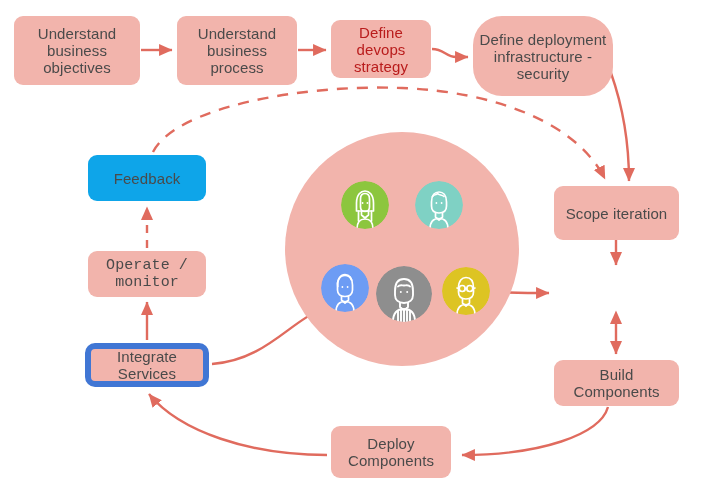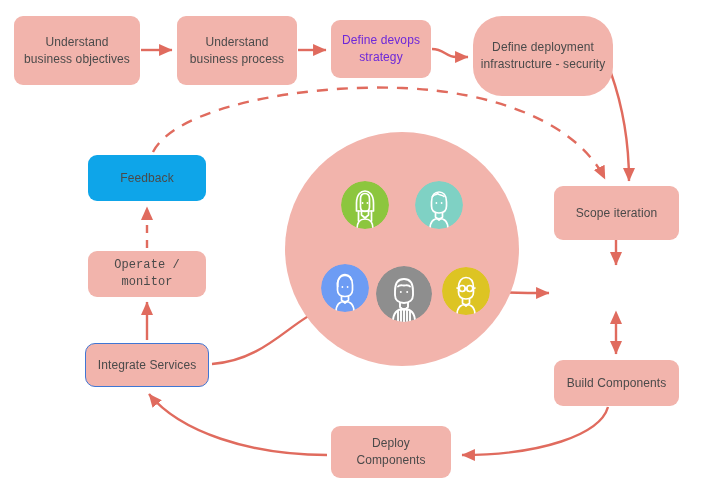--- a/index.html
+++ b/index.html
@@ -46,28 +46,28 @@
   .node {
     position: absolute;
     box-sizing: border-box;
     background: #f2b4ac;
     border-radius: 9px;
     display: flex;
     align-items: center;
     justify-content: center;
     text-align: center;
     color: #4a4a4a;
-    font-size: 12px;
+    font-size: 15px;
     line-height: 17px;
     letter-spacing: 0.1px;
     z-index: 4;
     padding: 2px 6px;
   }
   .node.selected {
-    border: 1px solid #14532d;
+    border: 6px solid #14532d;
     border-radius: 10px;
   }
   .node-label { white-space: pre-line; }
 </style>
 </head>
 <body>
 
 <div id="diagram-root">
 
   <svg id="connector-layer" viewBox="0 0 711 483" xmlns="http://www.w3.org/2000/svg">
@@ -183,21 +183,21 @@
   </div>
 
   <div class="node" style="left: 14px; top: 16px; width: 126px; height: 69px; background: rgb(242, 180, 172); color: rgb(74, 74, 74);">
     <span class="node-label">Understand
 business objectives</span>
   </div>
   <div class="node" style="left: 177px; top: 16px; width: 120px; height: 69px; background: rgb(242, 180, 172); color: rgb(74, 74, 74);">
     <span class="node-label">Understand
 business process</span>
   </div>
-  <div class="node" style="left: 331px; top: 20px; width: 100px; height: 58px; background: rgb(242, 180, 172); color: #6d28d9;">
+  <div class="node" style="left: 331px; top: 20px; width: 100px; height: 58px; background: rgb(242, 180, 172); color: #b91c1c;">
     <span class="node-label">Define devops
 strategy</span>
   </div>
   <div class="node" style="left: 473px; top: 16px; width: 140px; height: 80px; background: rgb(242, 180, 172); color: rgb(74, 74, 74); border-radius: 29px;">
     <span class="node-label">Define deployment
 infrastructure - security</span>
   </div>
   <div class="node" style="left: 554px; top: 186px; width: 125px; height: 54px; background: rgb(242, 180, 172); color: rgb(74, 74, 74);">
     <span class="node-label">Scope iteration</span>
   </div>

